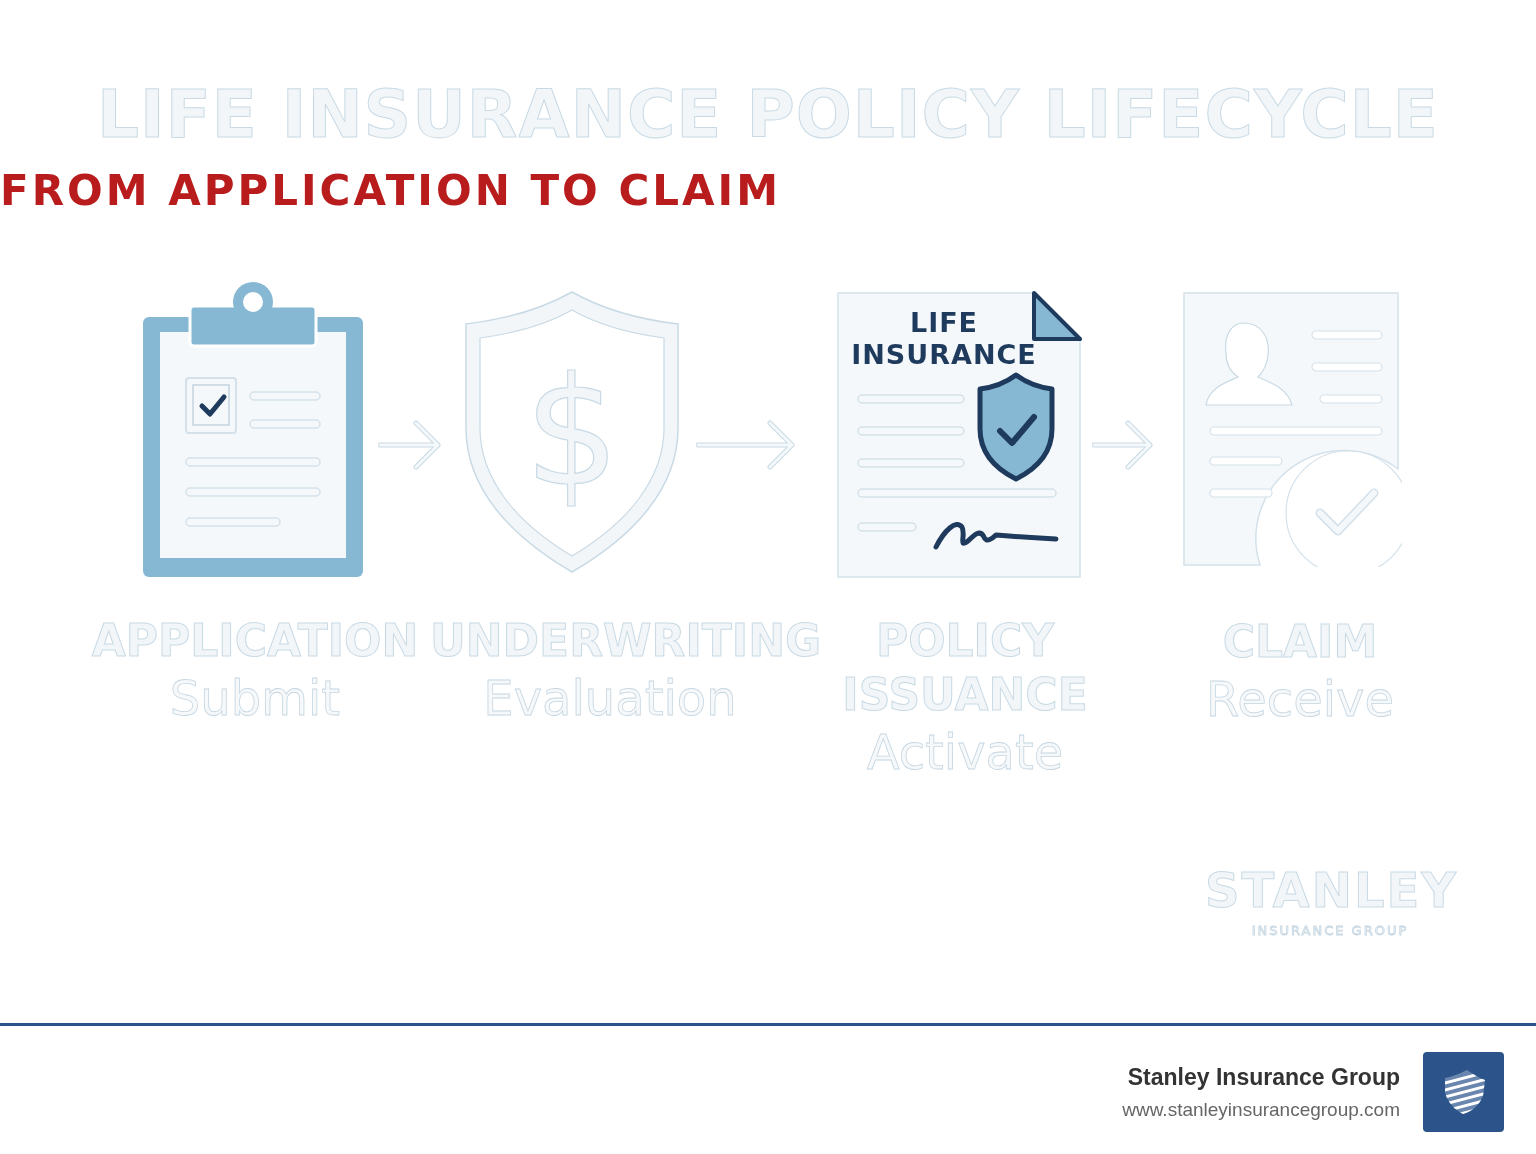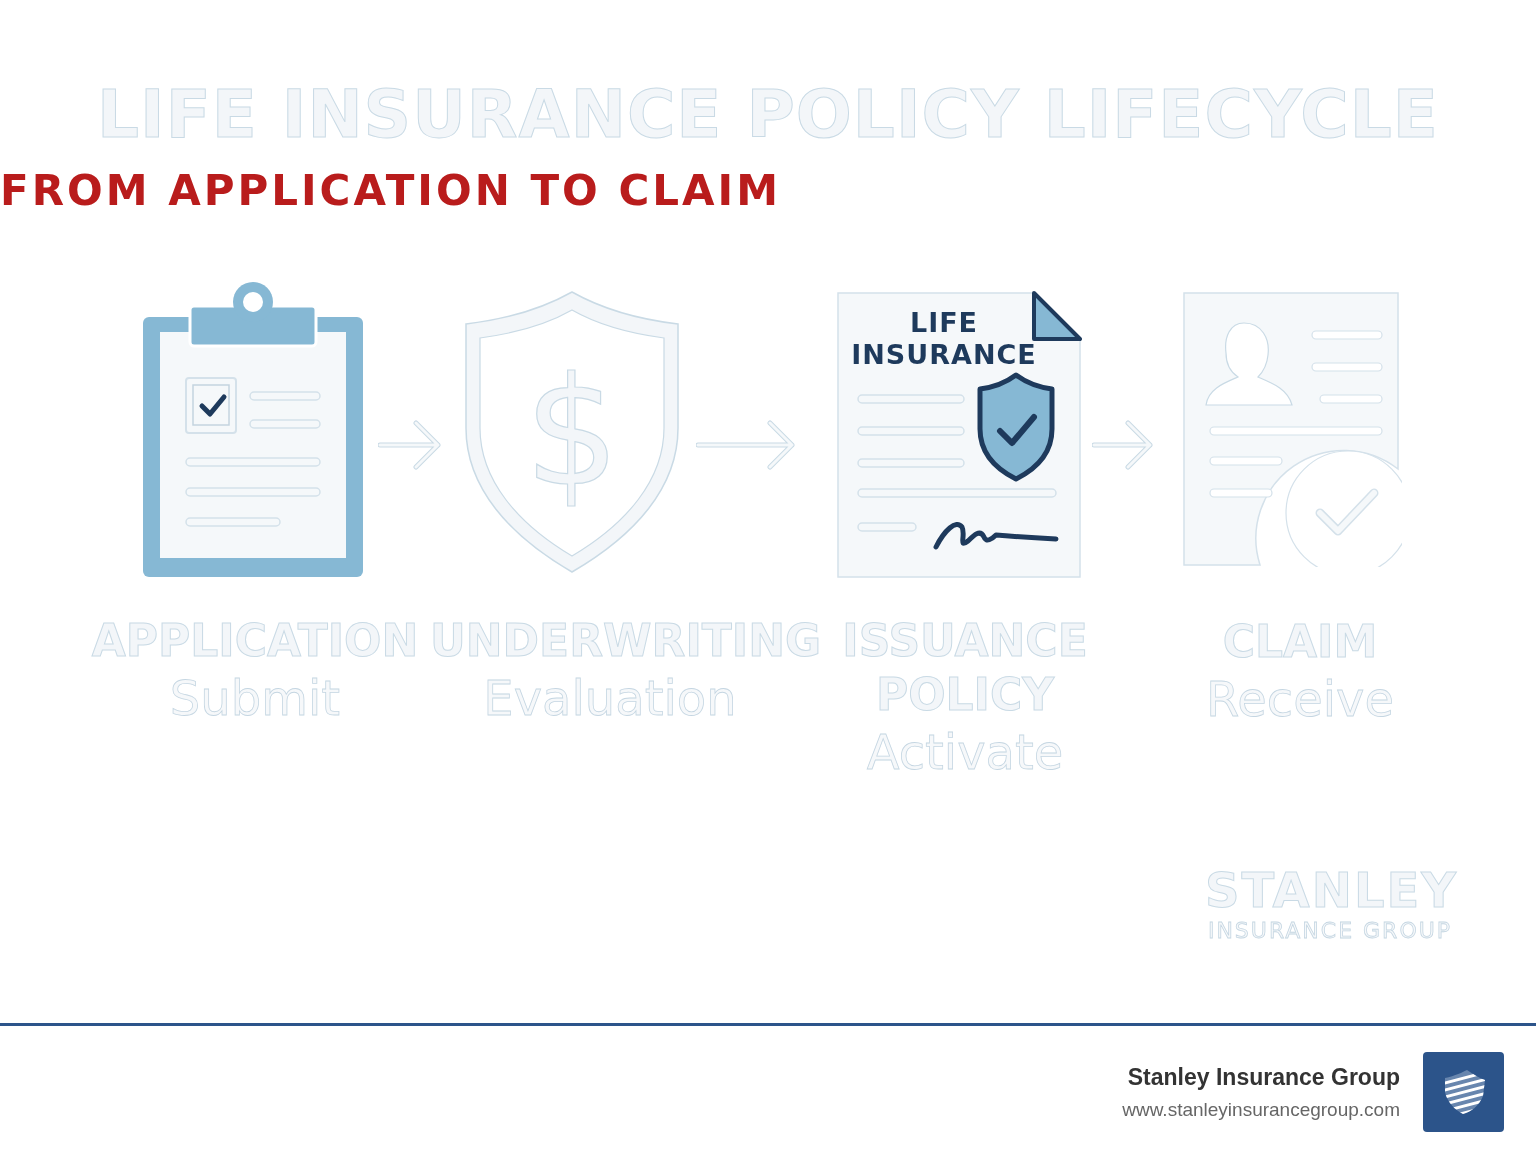--- a/index.html
+++ b/index.html
@@ -37,21 +37,21 @@
       font-family: "DejaVu Sans", sans-serif;
     }
     .stage-title { font-size: 44px; line-height: 54px; display: block; }
     .stage-sub { font-size: 48px; line-height: 60px; display: block; }
 
     #watermark {
       position: absolute; left: 1205px; top: 862px; width: 250px;
       text-align: center;
     }
     #watermark .wm-big { font-size: 48px; line-height: 56px; display: block; letter-spacing: 2px; }
-    #watermark .wm-small { font-size: 22px; line-height: 26px; display: block; letter-spacing: 2px; font-weight: normal; }
+    #watermark .wm-small { font-size: 13px; line-height: 26px; display: block; letter-spacing: 2px; font-weight: normal; }
 
     #footer-line {
       position: absolute; left: 0; top: 1023px; width: 1536px; height: 3px;
       background: #2c548a;
     }
     #footer-company {
       position: absolute; right: 136px; top: 1064px;
       font-family: "Liberation Sans", sans-serif; font-weight: bold;
       font-size: 23px; color: #333333; text-align: right; white-space: nowrap;
     }
@@ -144,22 +144,22 @@
 
 <div class="stage-label" style="left:90px;top:614px;width:330px;">
   <span class="stage-title ghost">APPLICATION</span>
   <span class="stage-sub ghost-light">Submit</span>
 </div>
 <div class="stage-label" style="left:430px;top:614px;width:360px;">
   <span class="stage-title ghost">UNDERWRITING</span>
   <span class="stage-sub ghost-light">Evaluation</span>
 </div>
 <div class="stage-label" style="left:815px;top:614px;width:300px;">
+  <span class="stage-title ghost">POLICY</span>
   <span class="stage-title ghost">ISSUANCE</span>
-  <span class="stage-title ghost">POLICY</span>
   <span class="stage-sub ghost-light">Activate</span>
 </div>
 <div class="stage-label" style="left:1160px;top:615px;width:280px;">
   <span class="stage-title ghost">CLAIM</span>
   <span class="stage-sub ghost-light">Receive</span>
 </div>
 
 <div id="watermark">
   <span class="wm-big ghost">STANLEY</span>
   <span class="wm-small ghost-light">INSURANCE GROUP</span>

